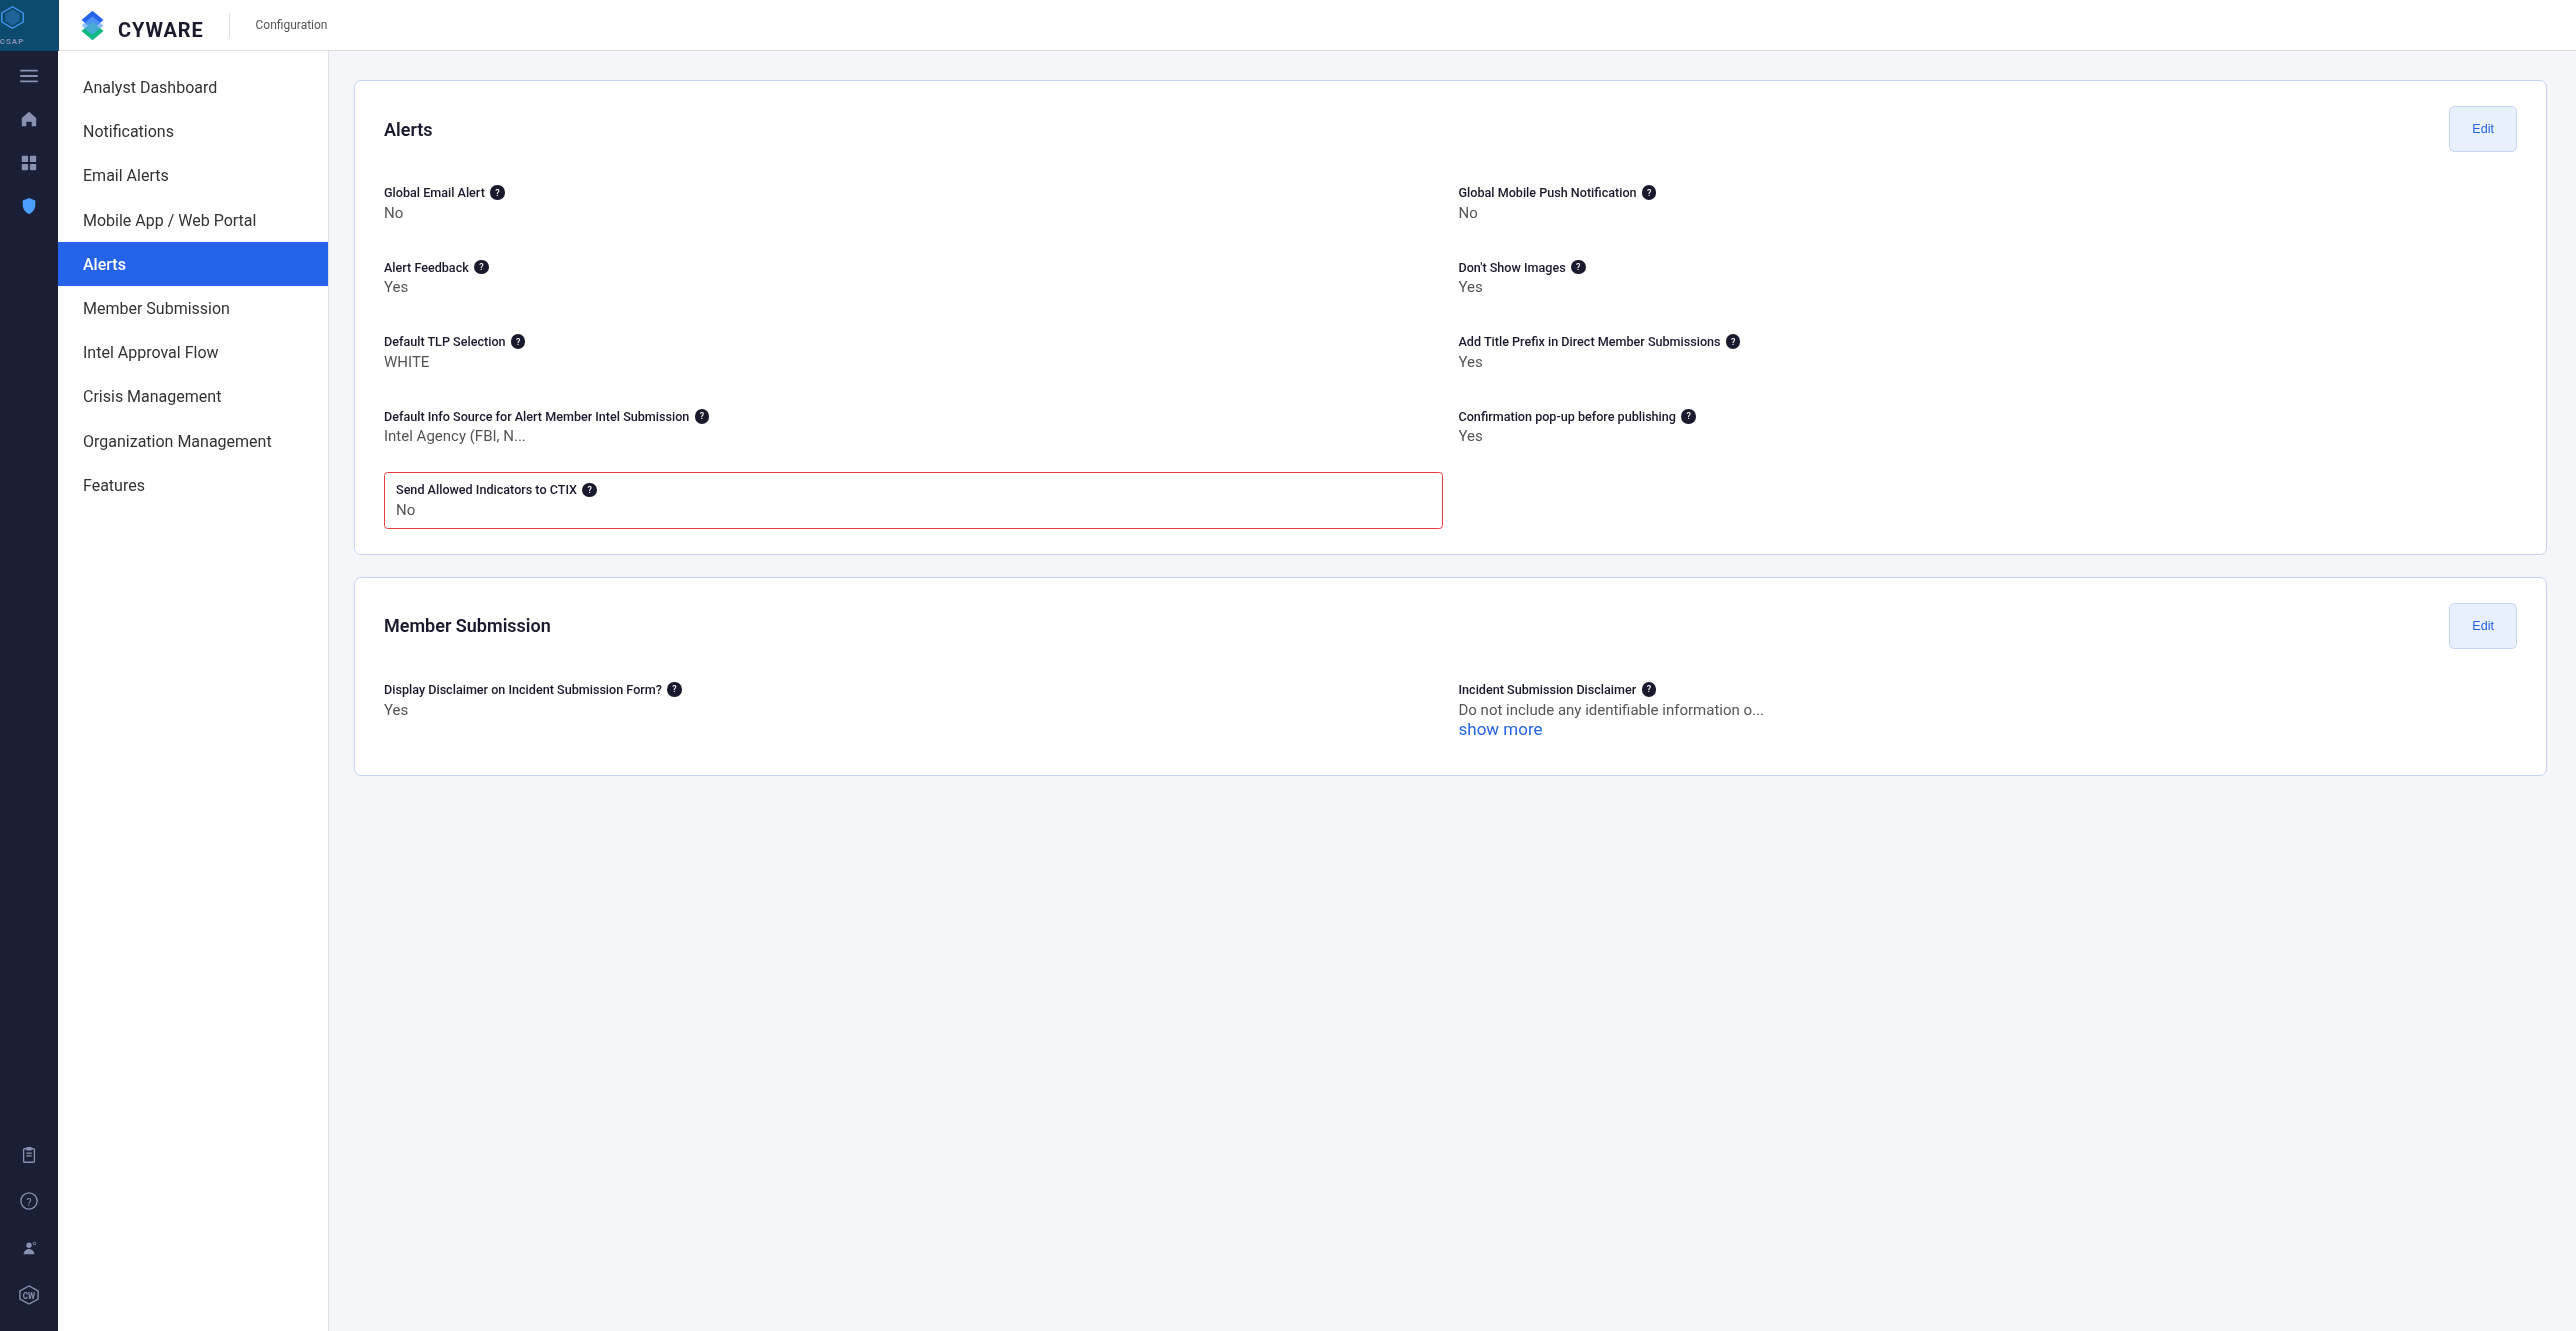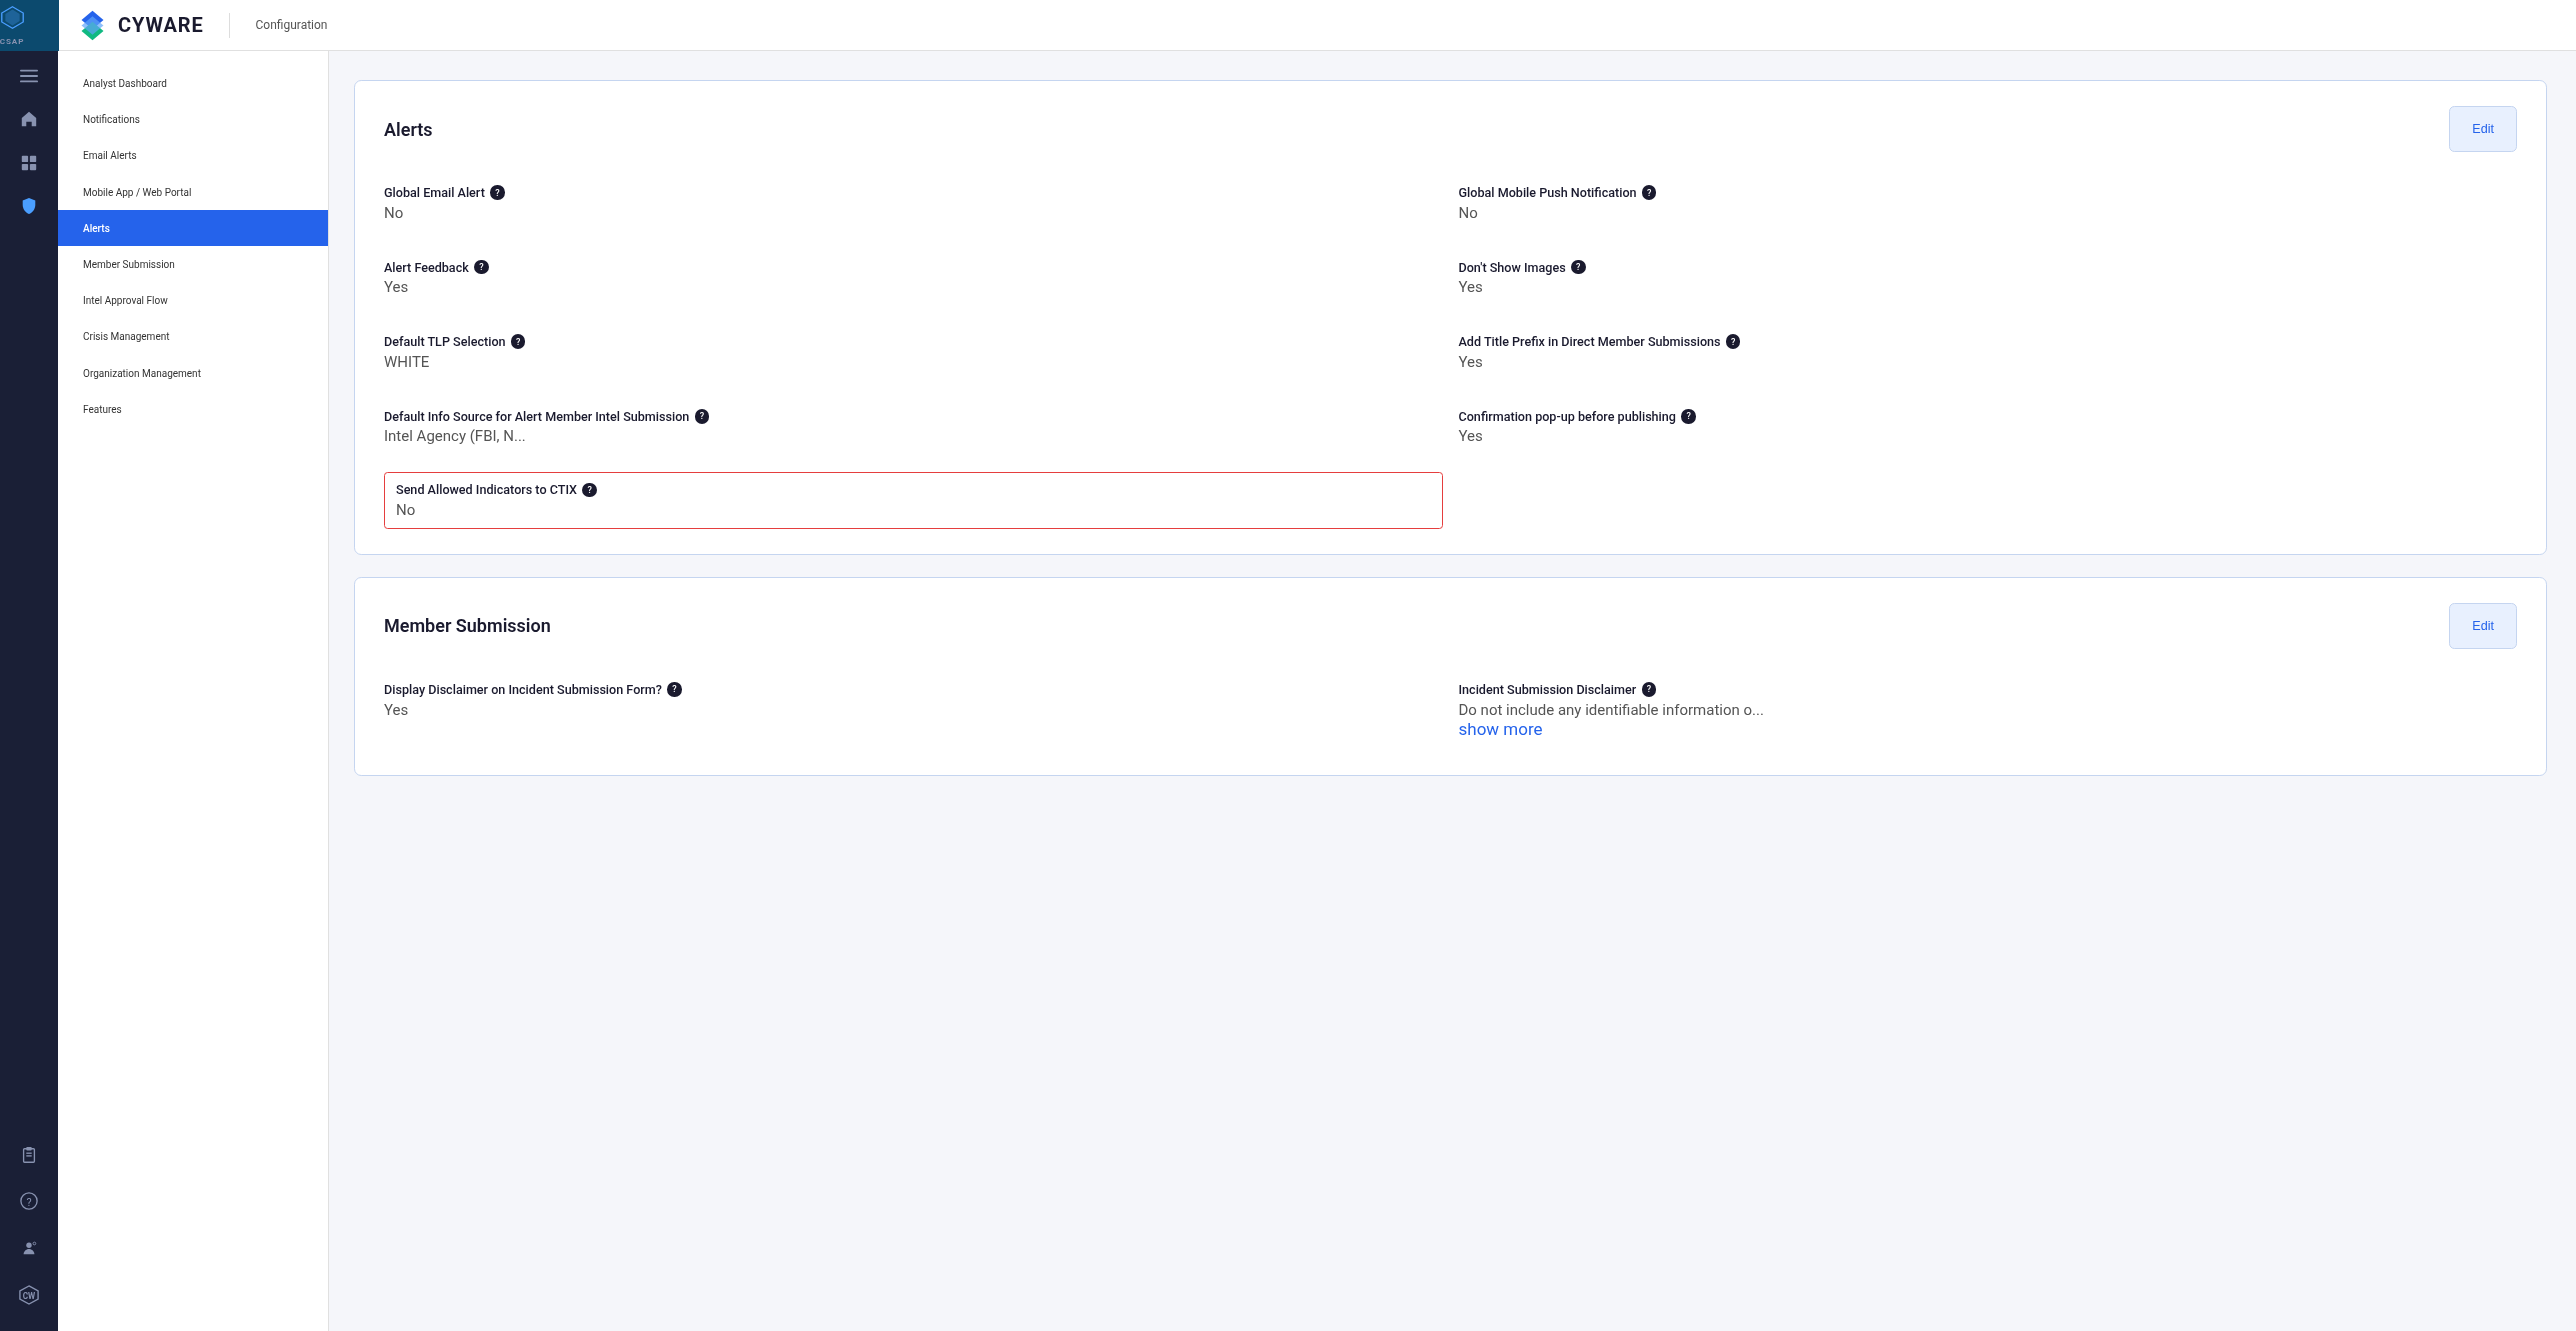--- a/index.html
+++ b/index.html
@@ -4,21 +4,21 @@
   <style>
     * { box-sizing: border-box; margin: 0; padding: 0; }
     body { font-family: -apple-system, BlinkMacSystemFont, 'Segoe UI', Roboto, sans-serif; background: #f5f6fa; display: flex; height: 100vh; overflow: hidden; }
 
     
     .topbar {
       position: fixed; top: 0; left: 0; right: 0; height: 51px;
       background: #fff; border-bottom: 0.9px solid #e0e0e0;
       display: flex; align-items: center; padding: 0 18px; z-index: 100;
     }
-    .topbar-logo { display: flex; align-items: center; gap: 9px; }
+    .topbar-logo { display: flex; align-items: flex-end; gap: 9px; }
     .logo-text { font-size: 20px; font-weight: 700; color: #1a1a2e; letter-spacing: 0.9px; }
     .topbar-divider { width: 0.9px; height: 25px; background: #ddd; margin: 0 14.5px; }
     .topbar-config { font-size: 12px; color: #555; font-weight: 400; }
 
     
     .icon-rail {
       position: fixed; top: 0; left: 0; width: 58px; height: 100vh;
       background: #1a1f36; display: flex; flex-direction: column; align-items: center;
       padding-top: 0; z-index: 200;
     }
@@ -34,21 +34,21 @@
     .rail-spacer { flex: 1; }
     .rail-bottom { display: flex; flex-direction: column; align-items: center; padding-bottom: 14.5px; gap: 3.6px; }
 
     
     .nav-sidebar {
       position: fixed; top: 51px; left: 58px; width: 271px; height: calc(100vh - 51px);
       background: #fff; border-right: 0.9px solid #e0e0e0; overflow-y: auto;
       padding: 14.5px 0; z-index: 50;
     }
     .nav-item {
-      padding: 12.6px 25px; font-size: 10px; color: #333; cursor: pointer;
+      padding: 12.6px 25px; font-size: 16px; color: #333; cursor: pointer;
       border-radius: 0; transition: background 0.15s;
     }
     .nav-item.active { background: #2563eb; color: #fff; font-weight: 500; }
 
     
     .main-content {
       margin-left: 329px; margin-top: 51px; padding: 29px 29px 29px 25px;
       overflow-y: auto; height: calc(100vh - 51px); flex: 1;
     }
 

